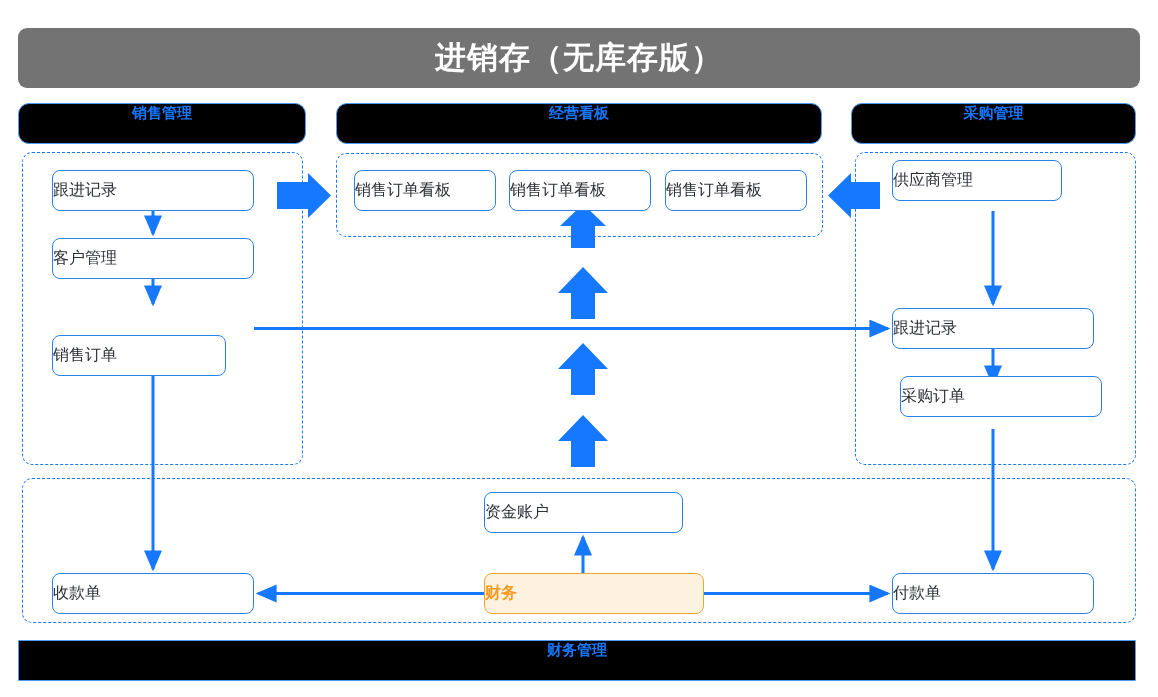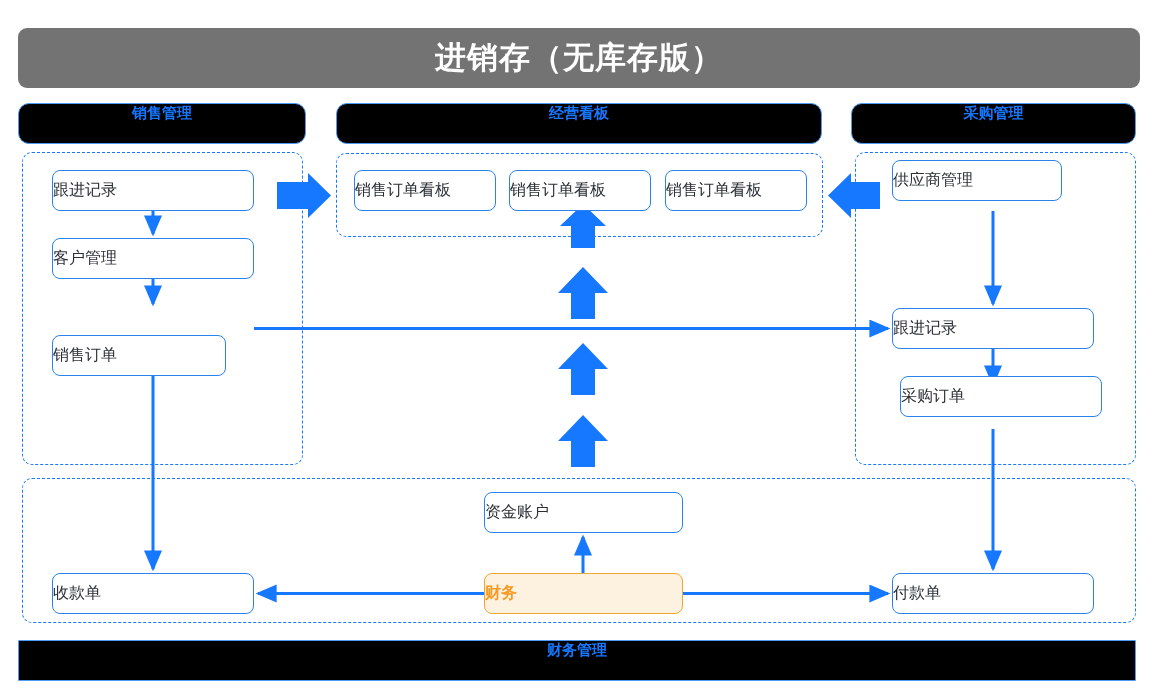--- a/index.html
+++ b/index.html
@@ -118,21 +118,21 @@
   #b-board3 { left: 665px; top: 170px; width: 142px; height: 41px; }
 
   
   #n-supplier { left: 892px; top: 160px; width: 170px; height: 41px; }
   #n-demand   { left: 892px; top: 308px; width: 202px; height: 41px; }
   #n-purchord { left: 892px; top: 376px; width: 202px; height: 41px; margin-left: 8px; }
   #n-payment  { left: 892px; top: 573px; width: 202px; height: 41px; }
 
   
   #n-fund    { left: 484px; top: 492px; width: 199px; height: 41px; }
-  #n-finance { left: 484px; top: 573px; width: 199px; height: 41px; }
+  #n-finance { left: 484px; top: 573px; width: 220px; height: 41px; }
 </style>
 </head>
 <body>
 
 <svg id="canvas" viewBox="0 0 1158 697">
   <defs>
     <marker id="ah" markerWidth="9" markerHeight="9" refX="6.2" refY="3" orient="auto" markerUnits="strokeWidth">
       <path d="M0,0 L7,3 L0,6 z" fill="#1677ff"></path>
     </marker>
   </defs>

